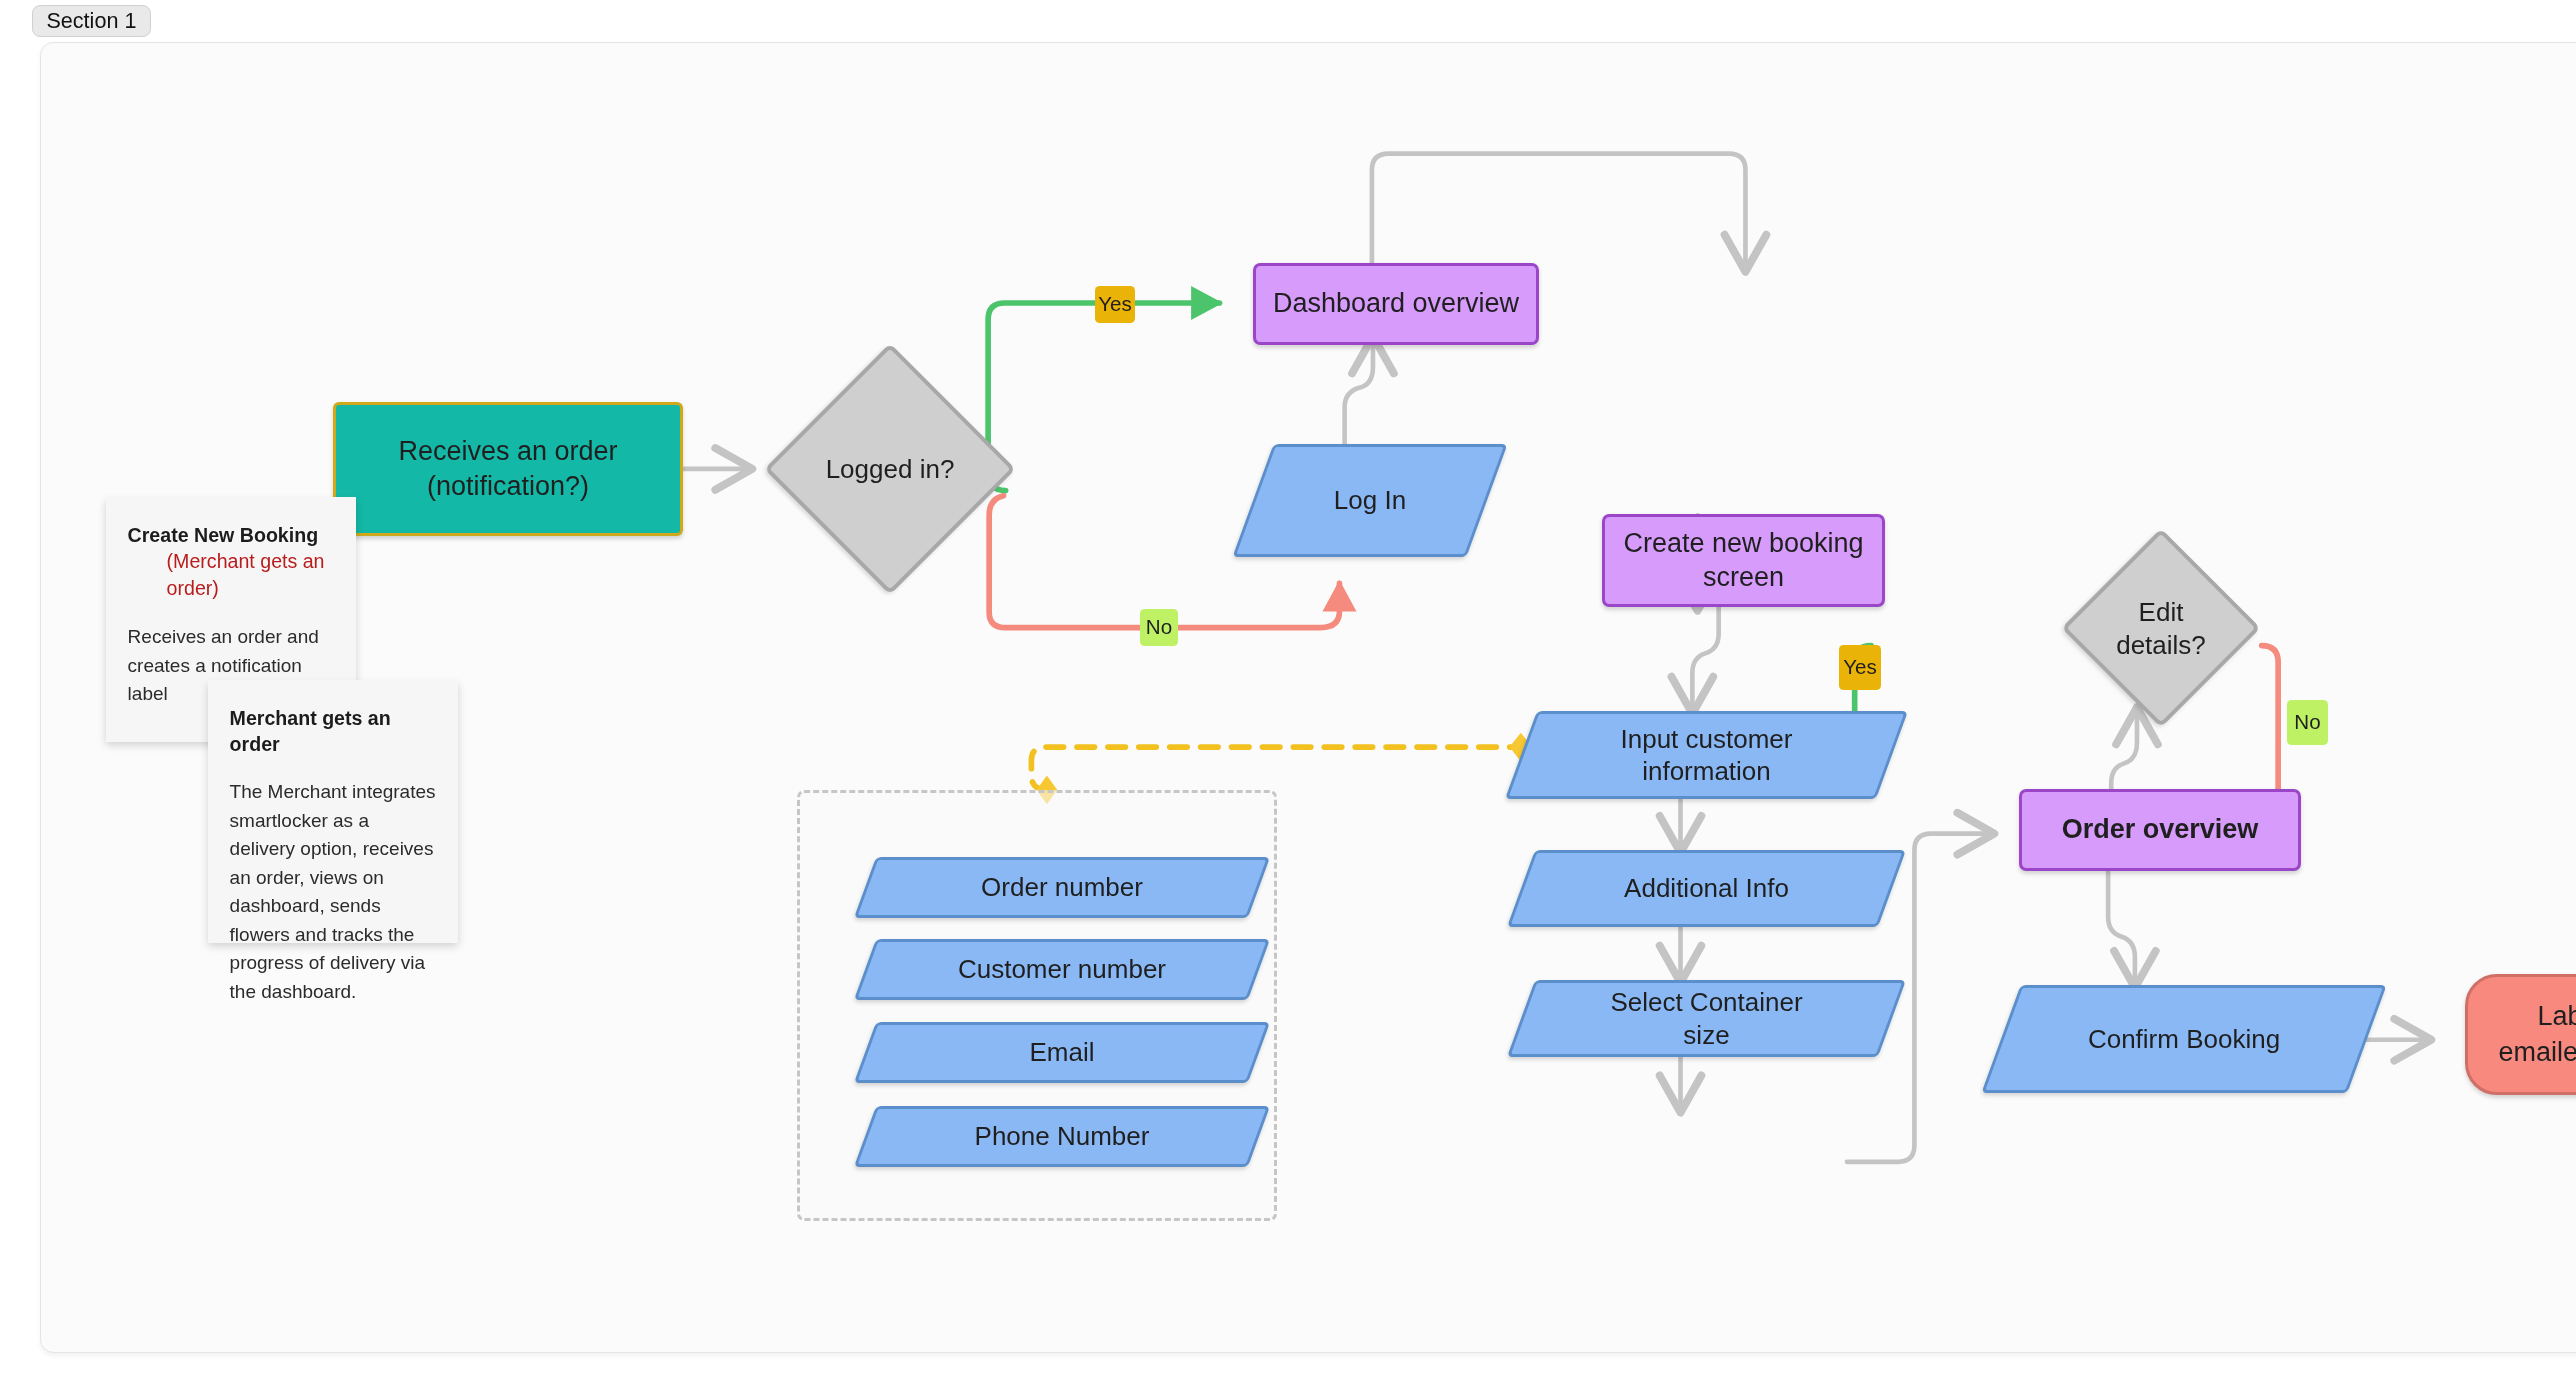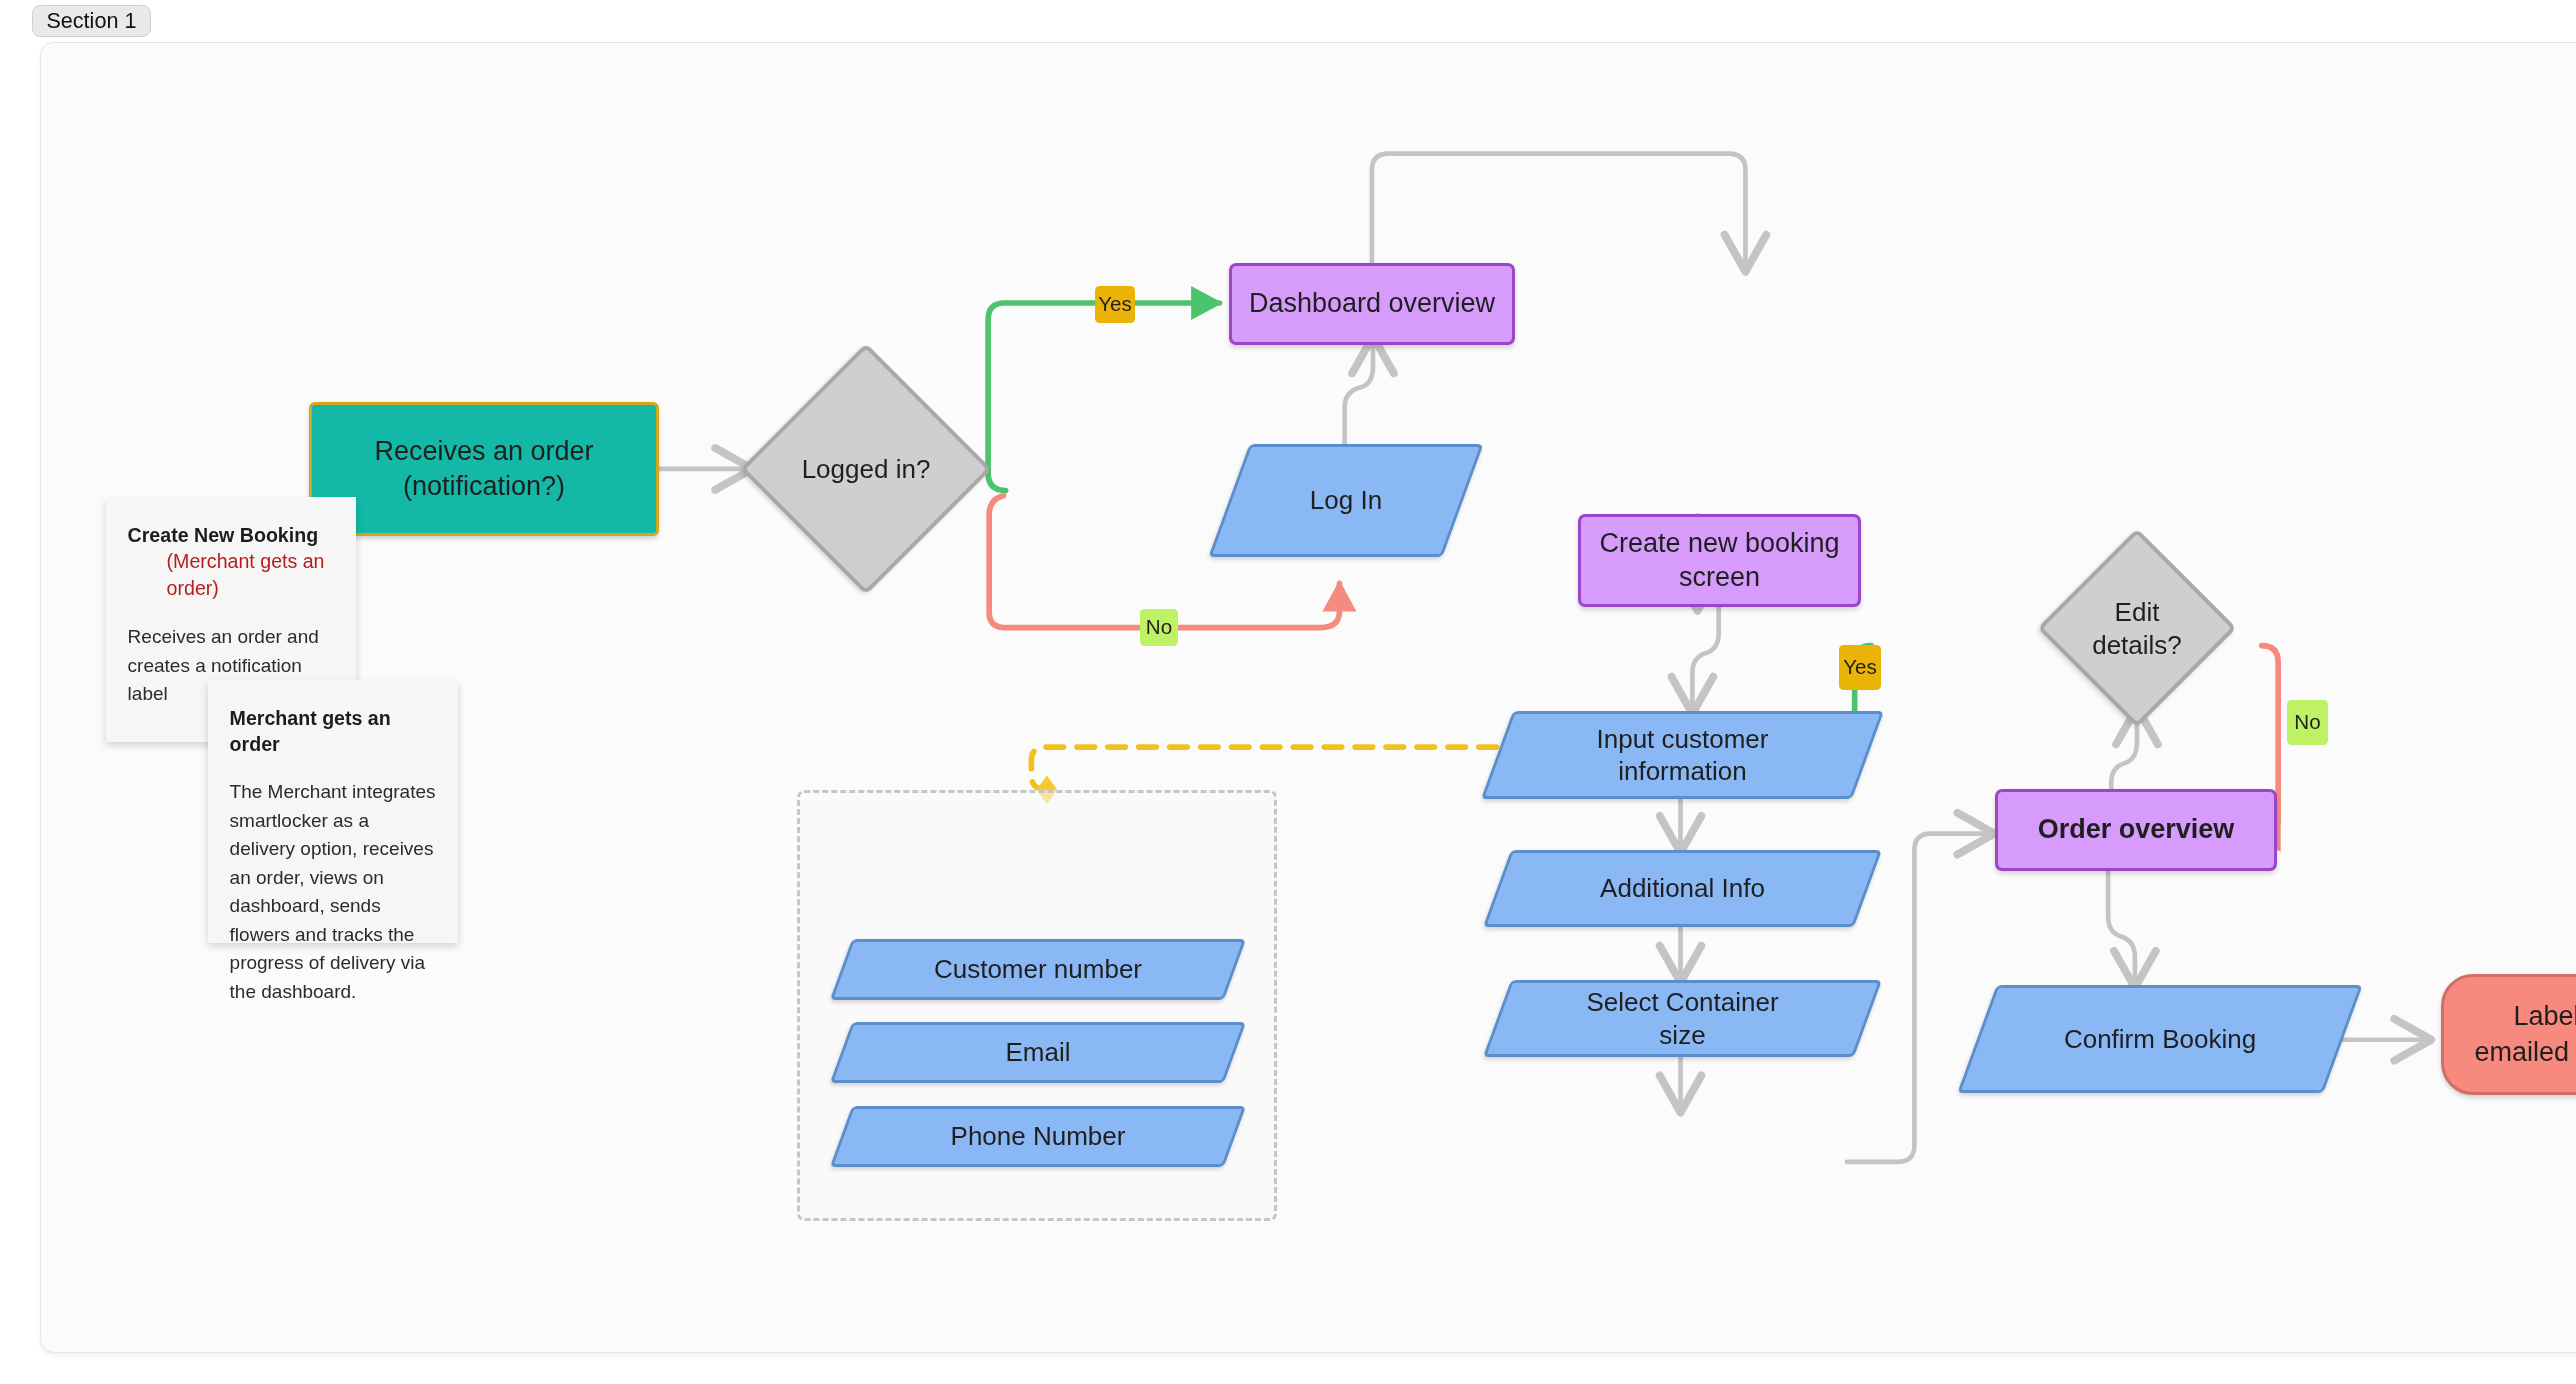--- a/index.html
+++ b/index.html
@@ -17,21 +17,21 @@
     position:absolute;left:40px;top:42px;width:2834px;height:1309px;
     background:#fbfbfb;border:1.5px solid #e4e4e4;border-radius:13.4px;
     box-shadow:0 2.1px 5.2px rgba(0,0,0,.05);
   }
 
   
   #edges{position:absolute;left:0;top:0;width:2918px;height:1385px;pointer-events:none;z-index:10;}
 
   
   .node{position:absolute;z-index:20;display:flex;align-items:center;justify-content:flex-end;
-        text-align:center;color:#1f1f1f;box-sizing:border-box;}
+        text-align:center;color:#1f1f1f;box-sizing:border-box;margin-left:24px;}
   .node span{display:block;width:100%;padding:0 7.2px;}
 
   
   .term{border-radius:32px;border-width:3.1px;border-style:solid;
         box-shadow:0 2.6px 4.6px rgba(0,0,0,.16);font-size:27px;line-height:1.3;}
   .term-yellow{background:#14b8a6;border-color:#cfa81c;border-radius:6px;}
   .term-red{background:#f7897f;border-color:#cf6f66;}
 
   
   .rect{border-radius:7.2px;border:3.1px solid #9b46c9;background:#d69bfb;
@@ -195,20 +195,24 @@
     <div class="plabel">Confirm Booking</div>
   </div>
 
   <div class="node term term-red" style="left:2441px;top:974px;width:361px;height:121px;">
     <span style="white-space:pre-line">Label created and
 emailed to you/customer</span>
   </div>
 
   <div id="group-box"></div>
 
+  <div class="node para" style="left:841px;top:857px;width:394px;height:61px;">
+    <div class="pshape"></div>
+    <div class="plabel">Order number</div>
+  </div>
 
   <div class="node para" style="left:841px;top:939px;width:394px;height:61px;">
     <div class="pshape"></div>
     <div class="plabel">Customer number</div>
   </div>
 
   <div class="node para" style="left:841px;top:1022px;width:394px;height:61px;">
     <div class="pshape"></div>
     <div class="plabel">Email</div>
   </div>

